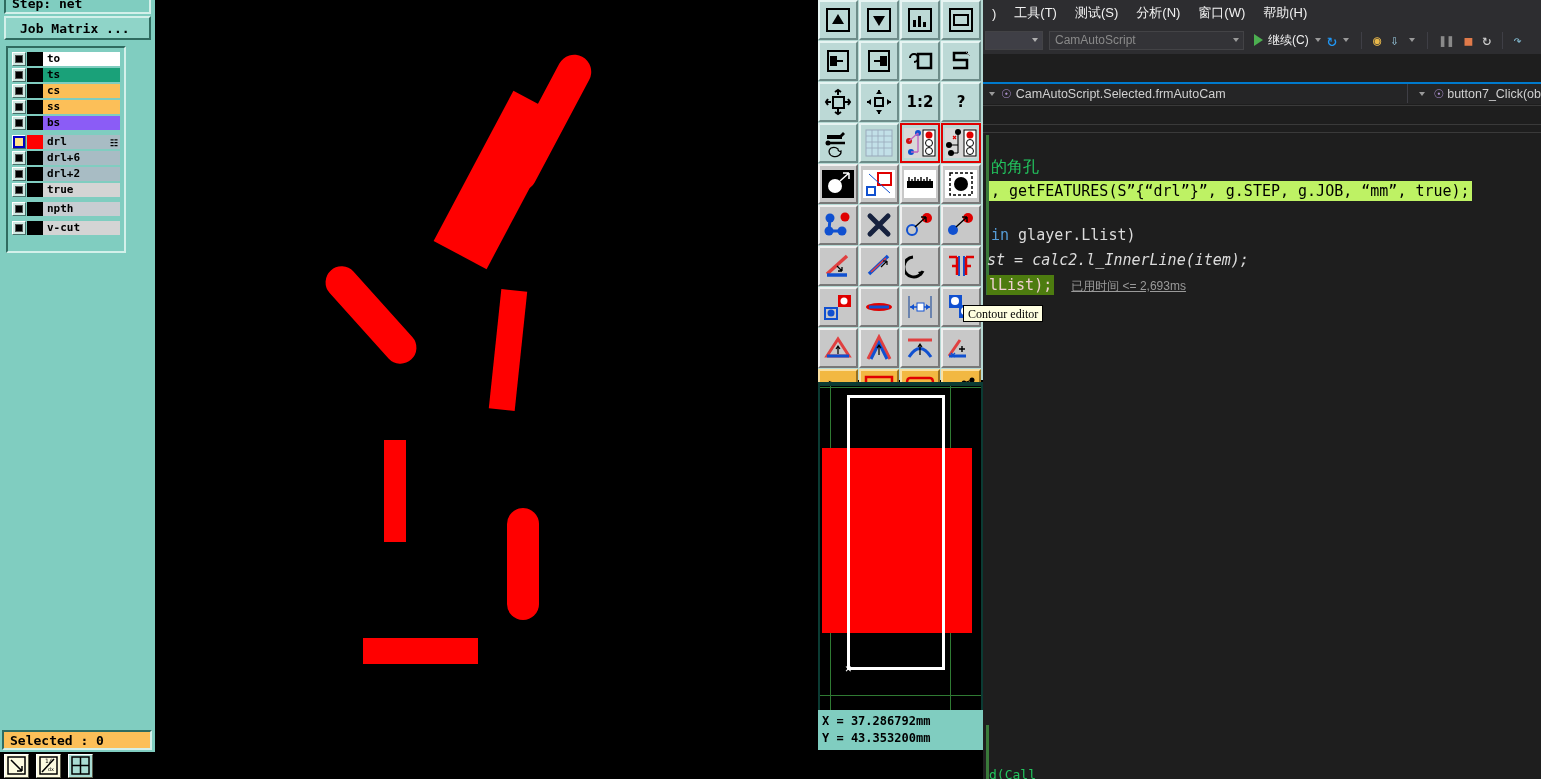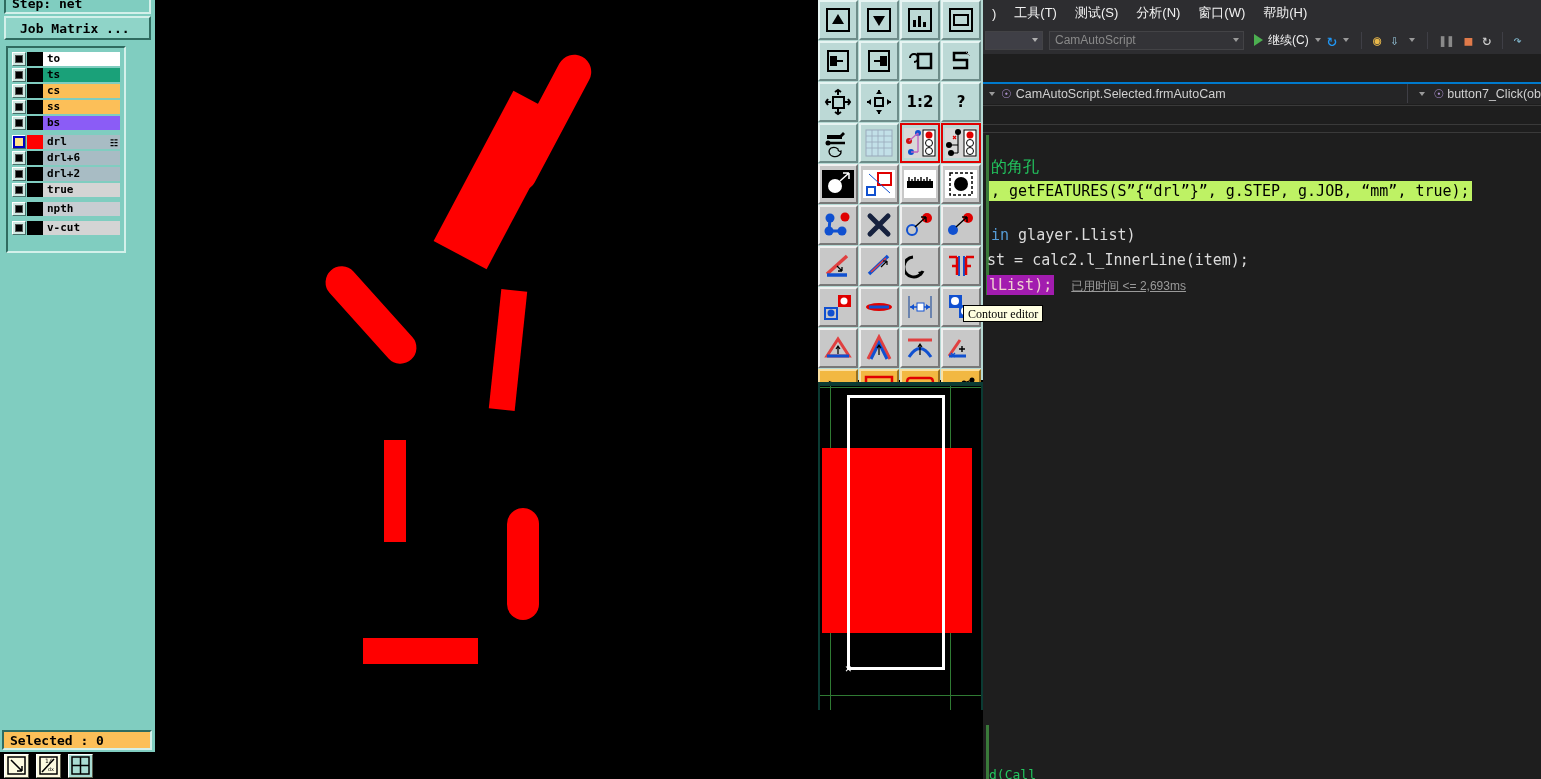--- a/index.html
+++ b/index.html
@@ -167,21 +167,21 @@
                       border-top:4px solid #9a9a9a; margin:0 6px; }
   .vs-nav-sep { position:absolute; left:424px; top:84px; width:1px; height:19px; background:#3f3f46; }
 
   .vs-code { position:absolute; left:0; top:105px; width:100%; height:674px; background:#1e1e1e;
              font: 15px "DejaVu Sans Mono", monospace; }
   .vs-code .cl { position:absolute; white-space:nowrap; }
   .vs-changebar { position:absolute; left:3px; width:3px; background:#3a7a3a; }
   .vs-hr { position:absolute; left:0; width:100%; height:1px; background:#3a3a3a; }
 
   .hl-yellow { background:#bef264; color:#000; }
-  .hl-red { background:#a21caf; color:#f0d0d0; }
+  .hl-red { background:#4d7c0f; color:#f0d0d0; }
   .tok-blue { color:#569cd6; }
   .tok-grey { color:#9a9a9a; }
   .tok-white{ color:#dcdcdc; }
   .tok-teal { color:#22c55e; }
 
   .tooltip {
     position:absolute; left:963px; top:305px; z-index:50;
     background:#ffffe1; color:#000; border:1px solid #000;
     font:12px "Liberation Serif", serif; padding:0px 4px; height:17px; line-height:16px;
     white-space:nowrap;
@@ -611,20 +611,24 @@
       <div class="pv-green-v" style="left:10px;"></div>
       <div class="pv-green-v" style="left:130px;"></div>
       <div class="pv-green-h" style="top:1px;"></div>
       <div class="pv-green-h" style="top:309px;"></div>
       <div class="pv-red" style="left:2px; top:62px; width:150px; height:185px;"></div>
       <div class="pv-white" style="left:27px; top:9px; width:98px; height:275px;"></div>
       <div class="pv-cursor" style="left:25px; top:276px;">✕</div>
     </div>
   </div>
 
+  <div class="coords">
+    <div>X  =  37.286792mm</div>
+    <div>Y  =  43.353200mm</div>
+  </div>
 
   <div class="bottom-strip">
     <div class="bt-btn" style="left:4px;">
       <svg width="23" height="22" viewBox="0 0 23 22">
           <rect x="3" y="2" width="17" height="17" fill="none" stroke="#000" stroke-width="1.5"></rect>
           <path d="M6 5 L17 16 M17 16 L17 11 M17 16 L12 16" stroke="#000" stroke-width="1.5" fill="none"></path>
         </svg>
     </div>
     <div class="bt-btn" style="left:36px;">
       <svg width="23" height="22" viewBox="0 0 23 22">
@@ -698,21 +702,21 @@
 
       <div class="cl tok-teal" style="left:8px; top:52px; font-size:16px;">的角孔</div>
 
       <div class="cl hl-yellow" style="left:6px; top:76px; padding:1px 2px;">, getFEATURES(S”{“drl”}”, g.STEP, g.JOB, “mm”, true);</div>
 
       <div class="cl" style="left:8px; top:101px;margin-top:20px;">
         <span class="tok-blue">in</span>
         <span class="tok-white">glayer.Llist)</span>
       </div>
 
-      <div class="cl tok-white" style="left:4px; top:146px;">st = calc2.l_InnerLine(item);</div>
+      <div class="cl tok-white" style="left:4px; top:146px;font-style:italic;">st = calc2.l_InnerLine(item);</div>
 
       <div class="cl" style="left:4px; top:171px;">
         <span class="hl-red" style="padding:1px 2px;">lList);</span>
         <span class="tok-grey" style="font:12px 'Liberation Sans', sans-serif; margin-left:8px;text-decoration:underline;">已用时间 &lt;= 2,693ms</span>
       </div>
 
       <div class="vs-changebar" style="top:620px; height:60px;"></div>
       <div class="cl tok-teal" style="left:6px; top:662px; font-size:13px;">d(Call</div>
     </div>
   </div>

